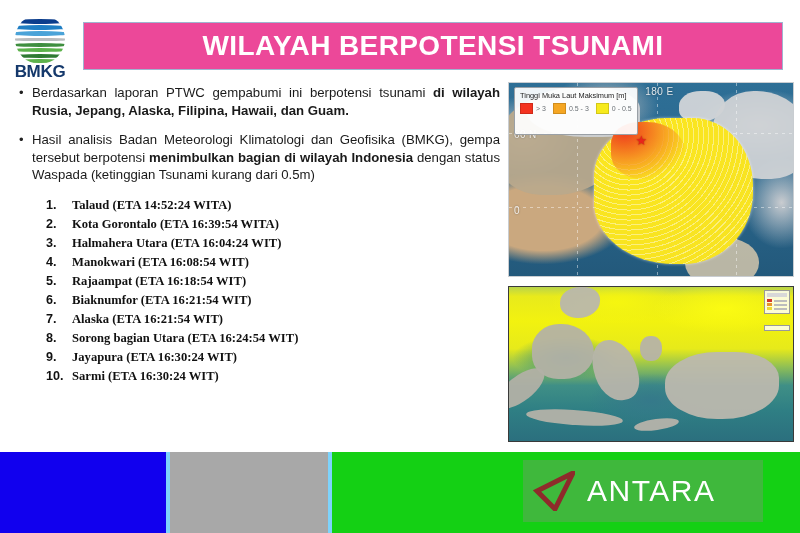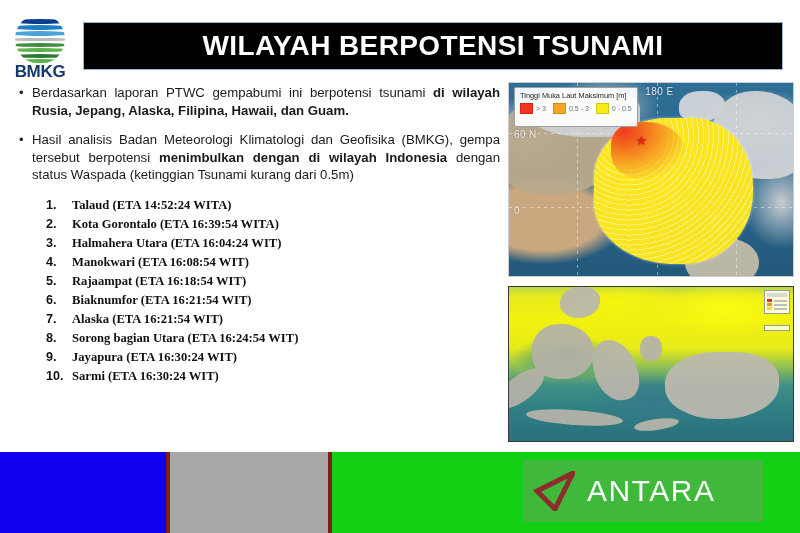--- a/index.html
+++ b/index.html
@@ -45,21 +45,21 @@
     width: 68px; text-align: center;
     font-size: 17px; font-weight: bold; letter-spacing: -0.3px;
     color: #14386b;
     font-family: "Liberation Sans", sans-serif;
   }
 
   
   .title-bar {
     position: absolute; left: 83px; top: 22px;
     width: 700px; height: 48px;
-    background: #000000;
+    background: #ec4899;
     border: 1px solid #9fb4d0;
     display: flex; align-items: center; justify-content: center;
   }
   .title-bar .title-text {
     color: #ffffff;
     font-size: 28px;
     font-weight: bold;
     letter-spacing: 0.4px;
     font-family: "Liberation Sans", sans-serif;
     white-space: nowrap;
@@ -203,21 +203,21 @@
     text-align: center;
     text-shadow: 0 0 2px rgba(120,0,0,.7);
   }
 
   
   .legend-box {
     position: absolute; left: 5px; top: 4px;
     background: rgba(255,255,255,.93);
     border: 1px solid #9aa0a6;
     border-radius: 2px;
-    padding: 3px 5px 12px 5px;
+    padding: 3px 5px 20px 5px;
   }
   .legend-title {
     font-size: 7.4px;
     color: #222;
     font-family: "Liberation Sans", sans-serif;
     margin-bottom: 3px;
     white-space: nowrap;
   }
   .legend-items { display: flex; gap: 7px; align-items: center; }
   .legend-item { display: flex; align-items: center; gap: 3px; }
@@ -267,21 +267,21 @@
   .legend-bot .lb-line { flex: 1; height: 2px; background: #bdbdbd; }
   .legend-bot2 {
     position: absolute; right: 3px; top: 38px;
     width: 26px;
     background: rgba(255,255,255,.82);
     border: 1px solid #9a9a9a;
     padding: 2px;
   }
 
   
-  .footer { position: absolute; left: 0; top: 452px; width: 800px; height: 81px; background: #7f1d1d; }
+  .footer { position: absolute; left: 0; top: 452px; width: 800px; height: 81px; background: #7dd3fc; }
   .band { position: absolute; top: 0; height: 81px; }
   .band-blue  { left: 0px;   width: 166px; background: #1100ee; }
   .band-gray  { left: 170px; width: 158px; background: #a8a8a8; }
   .band-green { left: 332px; width: 468px; background: #14d014; }
 
   .antara {
     position: absolute; left: 523px; top: 8px;
     width: 240px; height: 62px;
     background: #3fb83c;
     display: flex; align-items: center; gap: 12px;
@@ -330,21 +330,21 @@
     <div class="bullet-row">
       <div class="bullet-dot">•</div>
       <div class="bullet-body">
         <span>Berdasarkan laporan PTWC gempabumi ini berpotensi tsunami </span><b>di wilayah Rusia, Jepang, Alaska, Filipina, Hawaii, dan Guam.</b>
       </div>
     </div>
 
     <div class="bullet-row">
       <div class="bullet-dot">•</div>
       <div class="bullet-body">
-        <span>Hasil analisis Badan Meteorologi Klimatologi dan Geofisika (BMKG), gempa tersebut berpotensi </span><b>menimbulkan dengan di wilayah Indonesia</b><span> dengan status Waspada (ketinggian Tsunami kurang dari 0.5m)</span>
+        <span>Hasil analisis Badan Meteorologi Klimatologi dan Geofisika (BMKG), gempa tersebut berpotensi </span><b>menimbulkan bagian di wilayah Indonesia</b><span> dengan status Waspada (ketinggian Tsunami kurang dari 0.5m)</span>
       </div>
     </div>
 
     <div class="numbered-list">
       <div class="num-item">
         <div class="num-idx">1.</div>
         <div class="num-label">Talaud (ETA 14:52:24 WITA)</div>
       </div>
       <div class="num-item">
         <div class="num-idx">2.</div>

